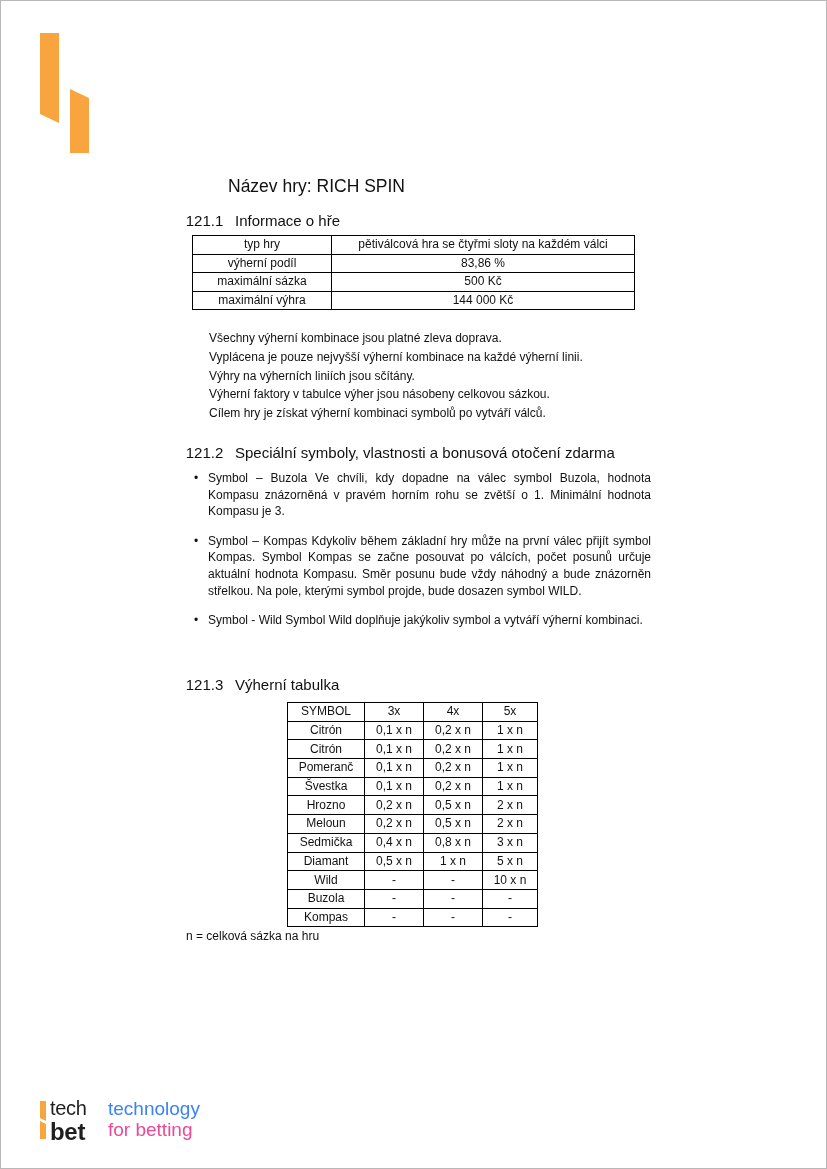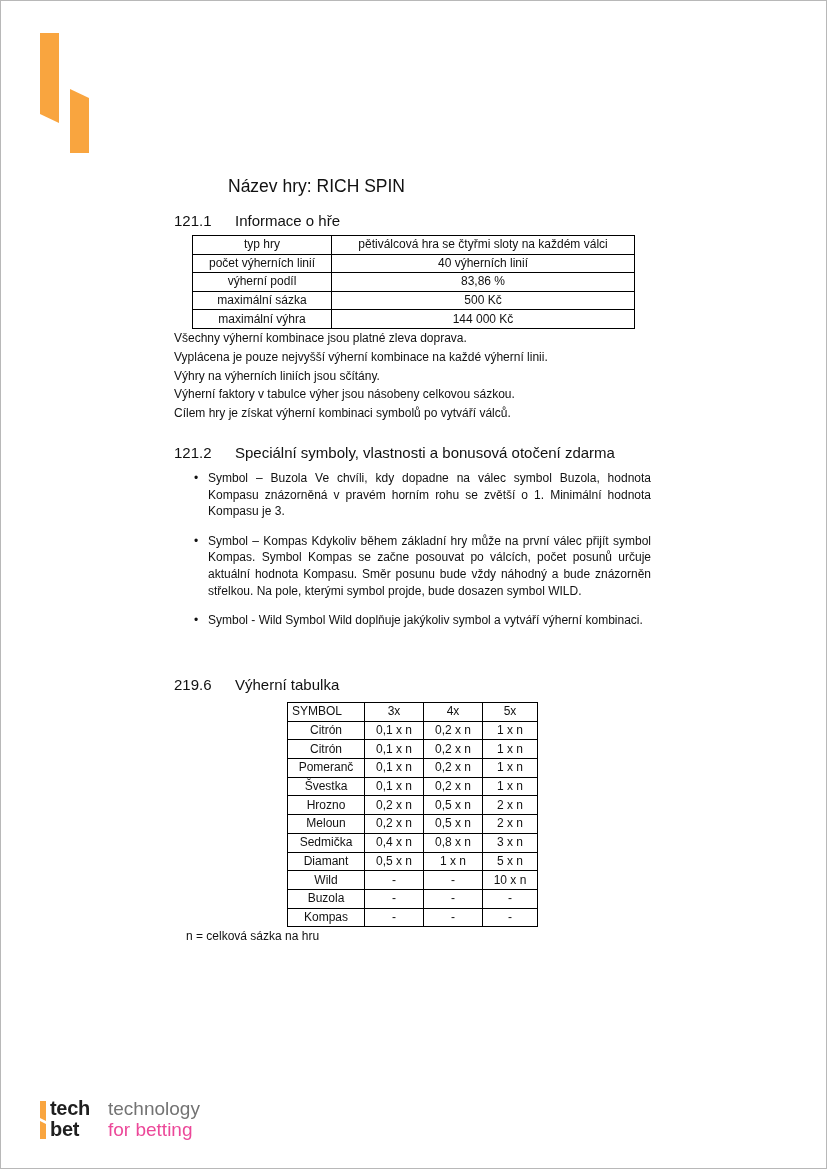--- a/index.html
+++ b/index.html
@@ -3,43 +3,43 @@
 <meta charset="utf-8">
 <style>
   html, body { margin: 0; padding: 0; background: #ffffff; }
   body { width: 827px; height: 1169px; position: relative; overflow: hidden;
          font-family: "Liberation Sans", sans-serif; color: #111; }
   .page-border { position: absolute; left: 0; top: 0; width: 825px; height: 1167px;
                  border: 1px solid #b8b8b8; pointer-events: none; }
   .logo-top { position: absolute; left: 40px; top: 33px; width: 52px; height: 122px; }
   .title { position: absolute; left: 228px; top: 176px; font-size: 17.5px; letter-spacing: 0; }
   .h2 { position: absolute; left: 174px; font-size: 15px; }
-  .h2 .num { display: inline-block; width: 61px; }
+  .h2 .num { display: inline-block; width: 61px; text-align: center; }
   table { border-collapse: collapse; font-size: 12px; }
   td { border: 1px solid #000; text-align: center; padding: 0 4px; height: 17.6px; line-height: 17px; }
   .info-table { position: absolute; left: 192px; top: 235px; width: 443px; }
   .info-table td:first-child { width: 130px; }
   .para { position: absolute; left: 174px; top: 329px; font-size: 12px; line-height: 18.8px; width: 480px; }
-  .para div { white-space: nowrap; }
+  .para div { white-space: nowrap; margin-left: 35px; }
   .bullets { position: absolute; left: 192px; top: 470px; width: 459px; font-size: 12px; line-height: 16.7px; }
   .bullet { position: relative; padding-left: 16px; text-align: justify; margin-bottom: 12.5px; }
   .bullet::before { content: "\2022"; position: absolute; left: 2px; top: 0; }
   .pay-table { position: absolute; left: 287px; top: 702px; }
   .pay-table td { height: 17.7px; }
   .pay-table td.c0 { width: 68px; }
   .pay-table td.c1 { width: 50px; }
   .pay-table td.c2 { width: 50px; }
   .pay-table td.c3 { width: 46px; }
-  .pay-table tr:first-child td.c0 { text-align: left; }
+  .pay-table tr:first-child td.c0 { text-align: center; }
   .footnote { position: absolute; left: 174px; top: 929px; font-size: 12px; padding-left: 12px; }
   .brand { position: absolute; left: 40px; top: 1100px; height: 44px; }
   .brand .bar { position: absolute; left: 0; top: 1px; width: 7px; height: 38px; }
-  .brand .word-tech { position: absolute; left: 10px; top: -3px; font-size: 20px; font-weight: bold; color: #1f1f1f; letter-spacing: -0.3px; }
-  .brand .word-bet { position: absolute; left: 10px; top: 18px; font-size: 20px; font-weight: bold; color: #1f1f1f; letter-spacing: -0.3px; }
-  .brand .tag1 { position: absolute; left: 68px; top: -2px; font-size: 19px; color: #737373; white-space: nowrap; }
+  .brand .word-tech { position: absolute; left: 10px; top: -3px; font-size: 20px; font-weight: normal; color: #1f1f1f; letter-spacing: -0.3px; }
+  .brand .word-bet { position: absolute; left: 10px; top: 18px; font-size: 24px; font-weight: bold; color: #1f1f1f; letter-spacing: -0.3px; }
+  .brand .tag1 { position: absolute; left: 68px; top: -2px; font-size: 19px; color: #3b82f6; white-space: nowrap; }
   .brand .tag2 { position: absolute; left: 68px; top: 19px; font-size: 19px; color: #ec4899; white-space: nowrap; }
 </style>
 </head>
 <body>
 
 <div class="page-border"></div>
 
 <svg class="logo-top" viewBox="0 0 52 122">
   <polygon points="0,0 19,0 19,90 0,81" fill="#f9a53f"></polygon>
   <polygon points="30,56 49,65 49,120 30,120" fill="#f9a53f"></polygon>
@@ -49,24 +49,20 @@
 
 <div class="h2" style="top:212px;">
   <span class="num">121.1</span><span>Informace o hře</span>
 </div>
 
 <table class="info-table">
   <tbody id="info-body">
       <tr>
         <td>typ hry</td>
         <td>pětiválcová hra se čtyřmi sloty na každém válci</td>
-      </tr>
-      <tr>
-        <td>počet výherních linií</td>
-        <td>40 výherních linií</td>
       </tr>
       <tr>
         <td>výherní podíl</td>
         <td>83,86 %</td>
       </tr>
       <tr>
         <td>maximální sázka</td>
         <td>500 Kč</td>
       </tr>
       <tr>
@@ -88,21 +84,21 @@
   <span class="num">121.2</span><span>Speciální symboly, vlastnosti a bonusová otočení zdarma</span>
 </div>
 
 <div class="bullets">
   <div class="bullet">Symbol – Buzola Ve chvíli, kdy dopadne na válec symbol Buzola, hodnota Kompasu znázorněná v pravém horním rohu se zvětší o 1. Minimální hodnota Kompasu je 3.</div>
   <div class="bullet">Symbol – Kompas Kdykoliv během základní hry může na první válec přijít symbol Kompas. Symbol Kompas se začne posouvat po válcích, počet posunů určuje aktuální hodnota Kompasu. Směr posunu bude vždy náhodný a bude znázorněn střelkou. Na pole, kterými symbol projde, bude dosazen symbol WILD.</div>
   <div class="bullet">Symbol - Wild Symbol Wild doplňuje jakýkoliv symbol a vytváří výherní kombinaci.</div>
 </div>
 
 <div class="h2" style="top:676px;">
-  <span class="num">219.6</span><span>Výherní tabulka</span>
+  <span class="num">121.3</span><span>Výherní tabulka</span>
 </div>
 
 <table class="pay-table">
   <tbody id="pay-body">
       <tr>
         <td class="c0">SYMBOL</td>
         <td class="c1">3x</td>
         <td class="c2">4x</td>
         <td class="c3">5x</td>
       </tr>

